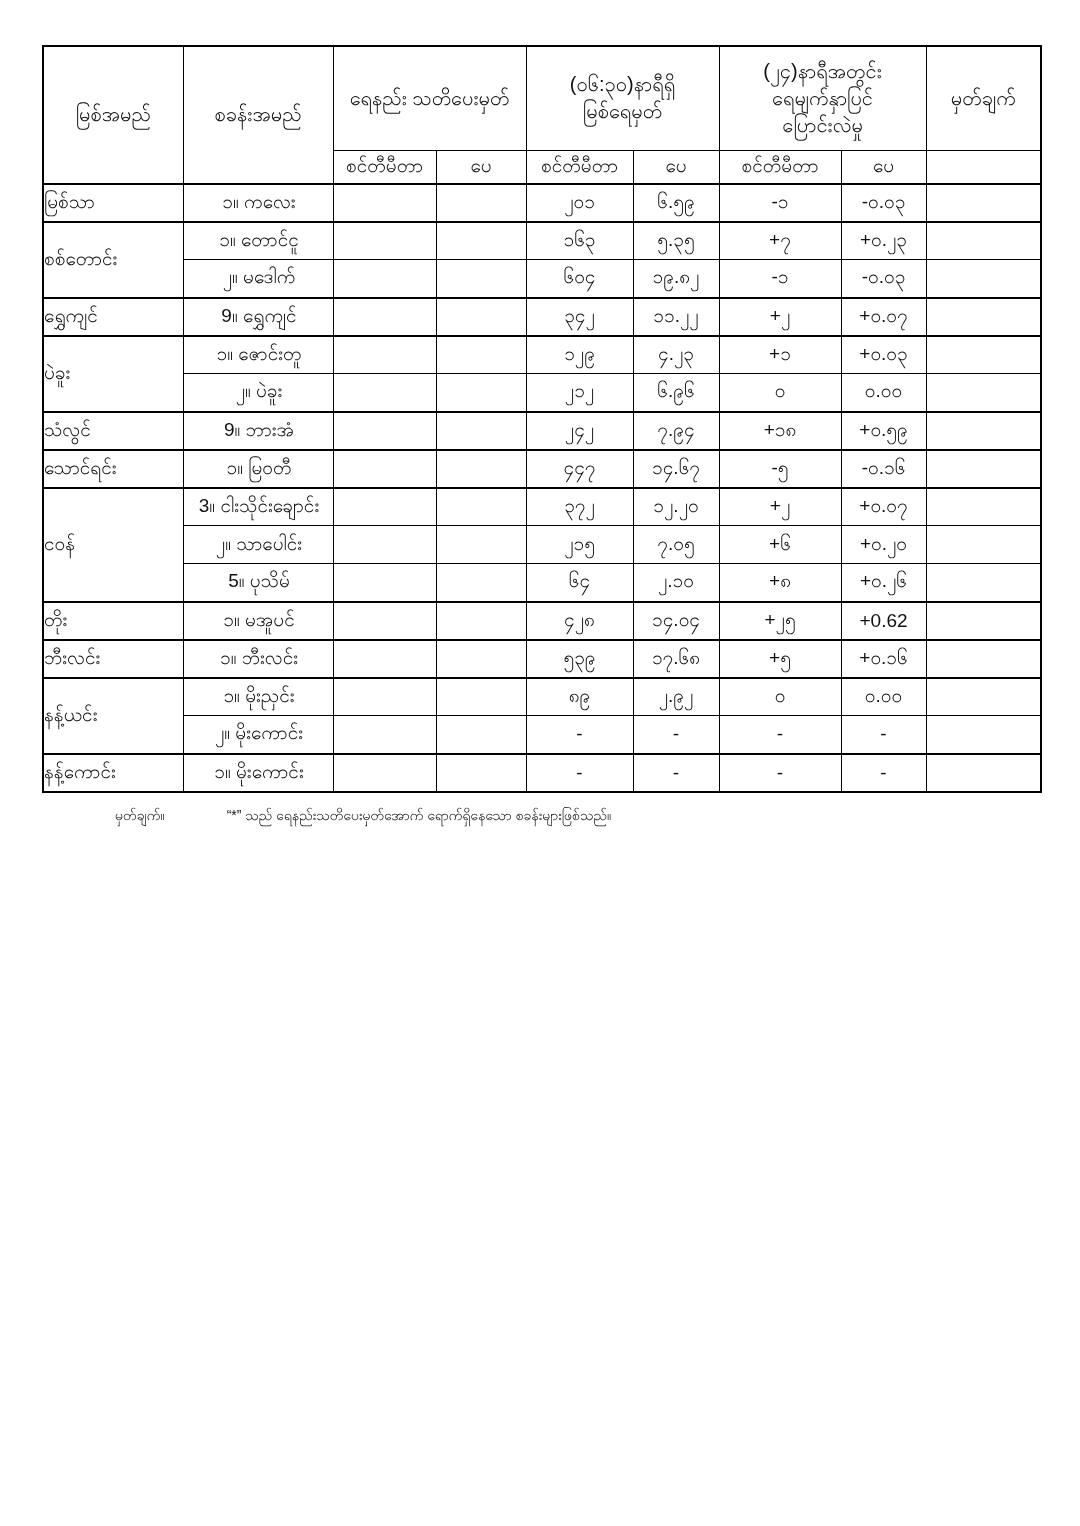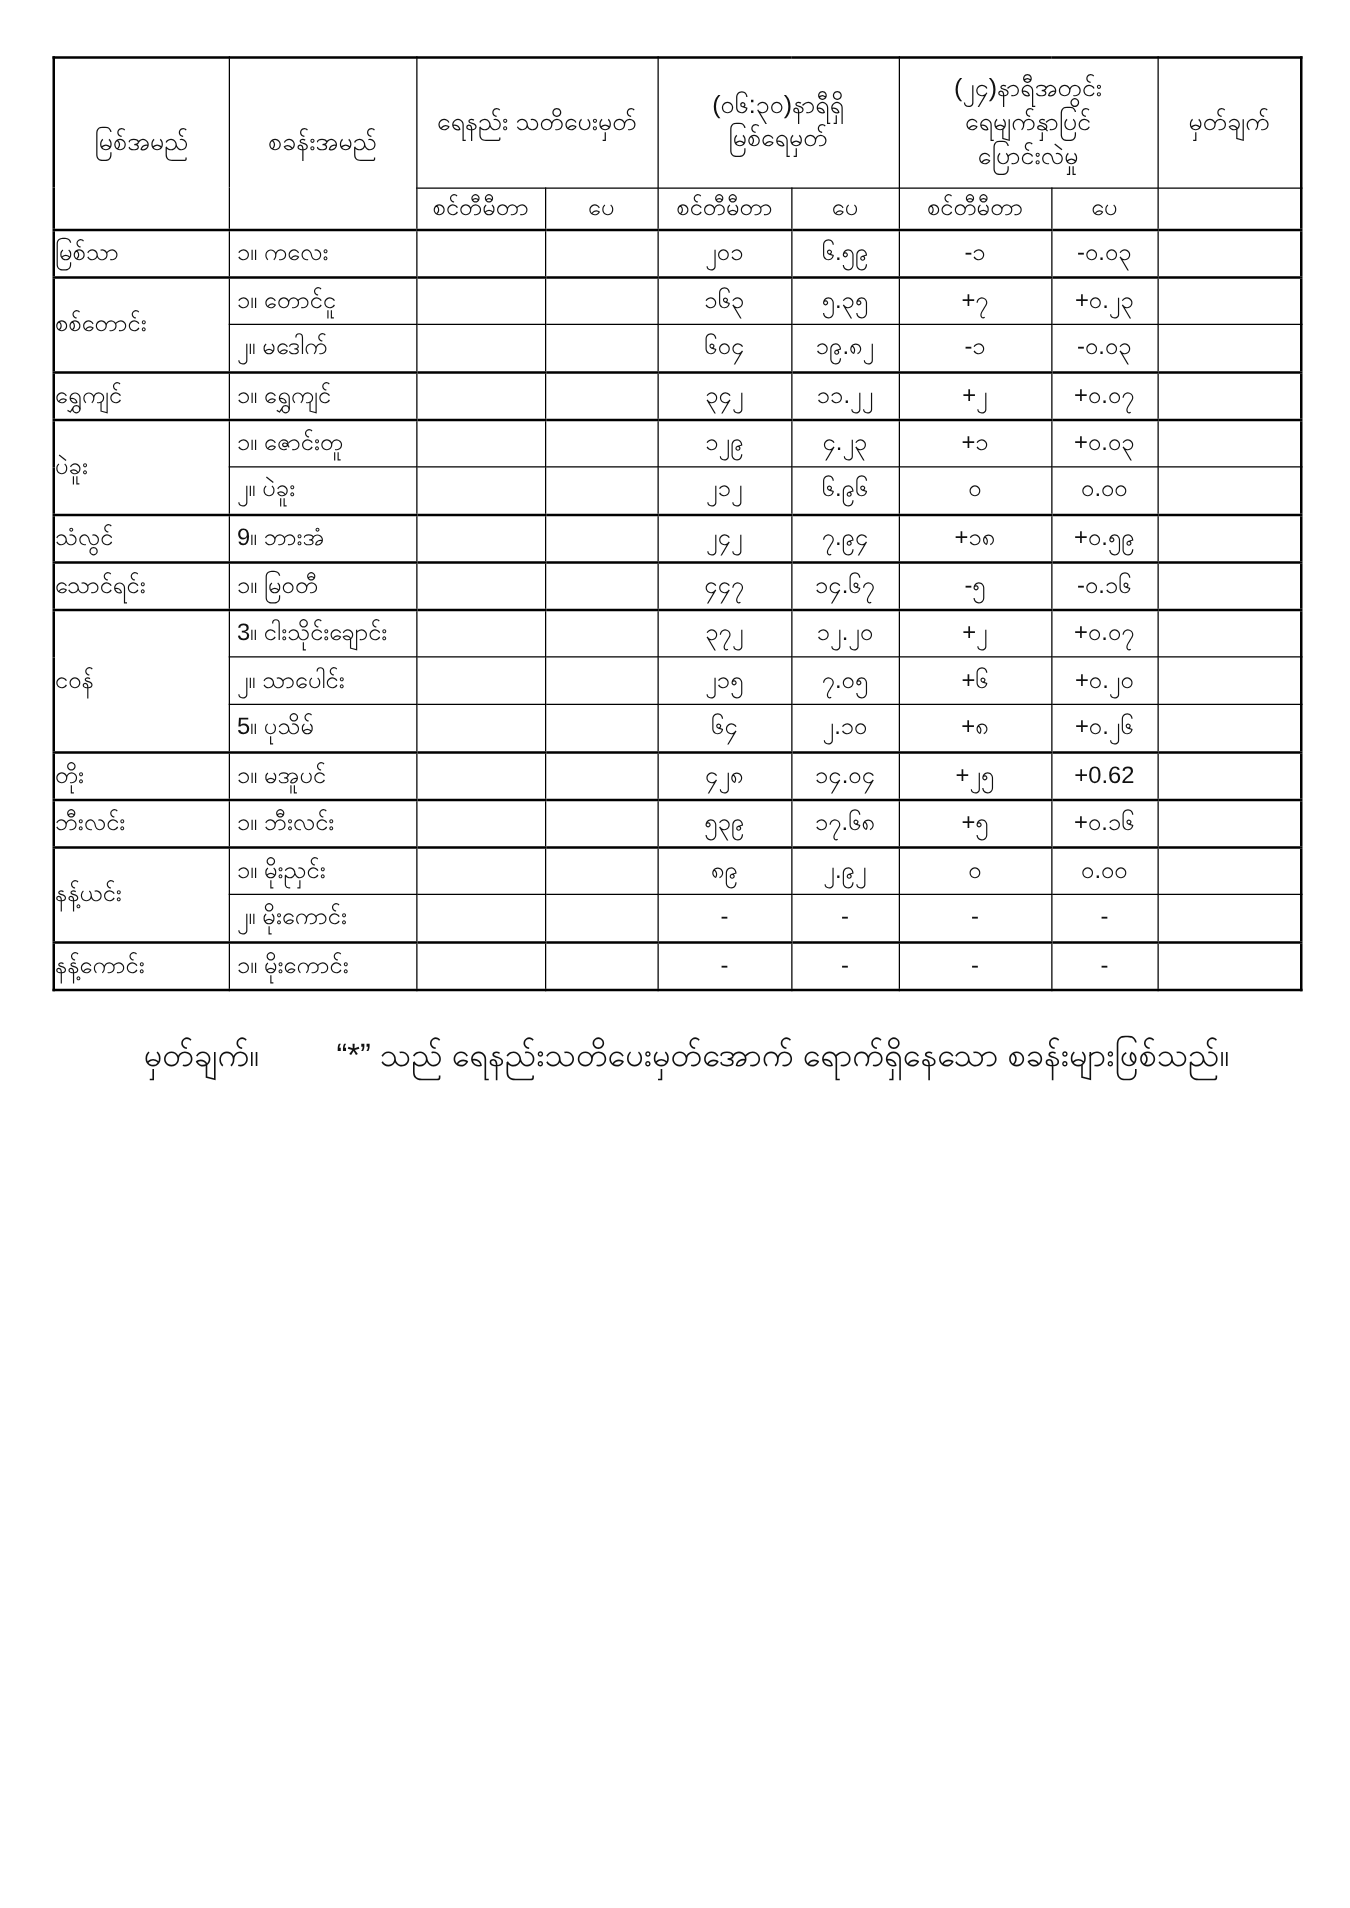--- a/index.html
+++ b/index.html
@@ -49,31 +49,31 @@
   tbody tr { height: 38px; }
   tbody td {
     font-size: 19px;
     vertical-align: middle;
   }
   tbody td.river-cell {
     text-align: left;
     padding-left: 0;
   }
   tbody td.station-cell {
-    text-align: left;
+    text-align: center;
     padding-left: 6px;
   }
   tbody td.num-cell {
     text-align: center;
   }
   tbody tr.group-start td { border-top: 2px solid #000000; }
   .footnote {
     position: absolute;
-    left: 115px; top: 827px;
-    font-size: 26px;
+    left: 115px; top: 806px;
+    font-size: 14px;
     white-space: nowrap;
   }
   .footnote .fn-label { margin-right: 62px; }
 </style>
 </head>
 <body>
 
 <div class="sheet">
 
   <table class="report">
@@ -138,21 +138,21 @@
           <td class="num-cell"></td>
           <td class="num-cell"></td>
           <td class="num-cell">၆၀၄</td>
           <td class="num-cell">၁၉.၈၂</td>
           <td class="num-cell">-၁</td>
           <td class="num-cell">-၀.၀၃</td>
           <td class="num-cell"></td>
         </tr>
         <tr class="group-start">
           <td class="river-cell" rowspan="1">ရွှေကျင်</td>
-          <td class="station-cell">၁။ ရွှေကျင်</td>
+          <td class="station-cell">9။ ရွှေကျင်</td>
           <td class="num-cell"></td>
           <td class="num-cell"></td>
           <td class="num-cell">၃၄၂</td>
           <td class="num-cell">၁၁.၂၂</td>
           <td class="num-cell">+၂</td>
           <td class="num-cell">+၀.၀၇</td>
           <td class="num-cell"></td>
         </tr>
         <tr class="group-start">
           <td class="river-cell" rowspan="2">ပဲခူး</td>

